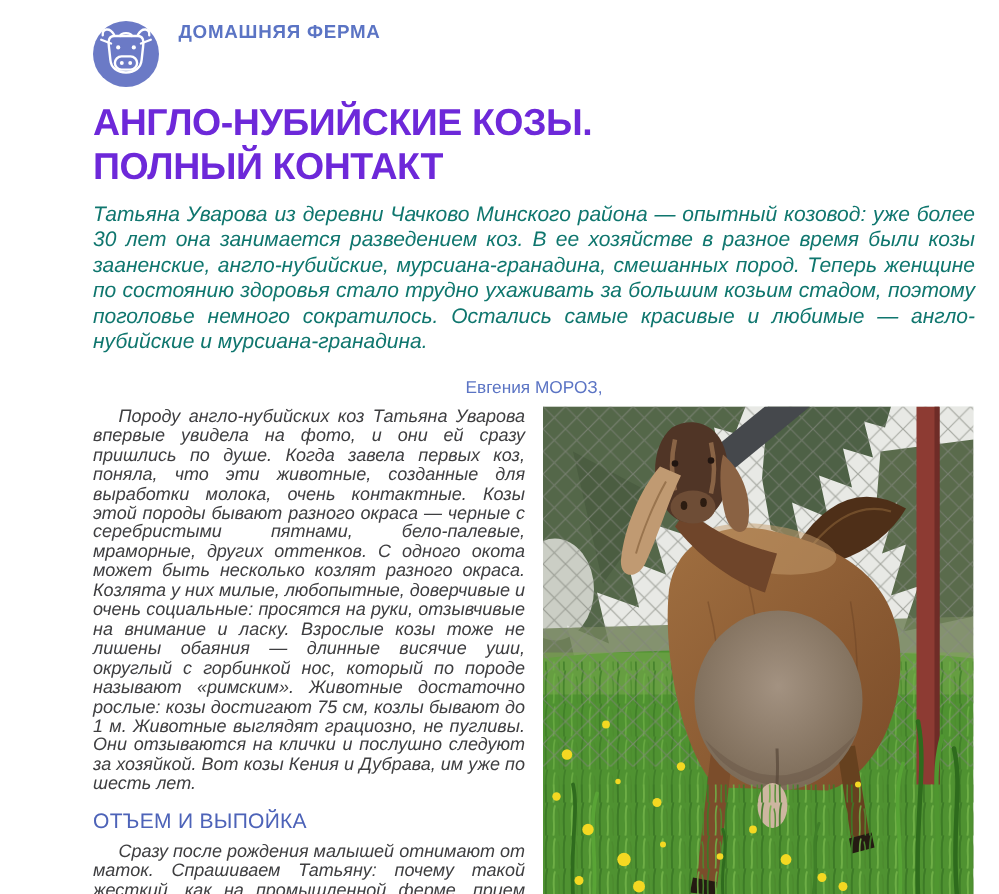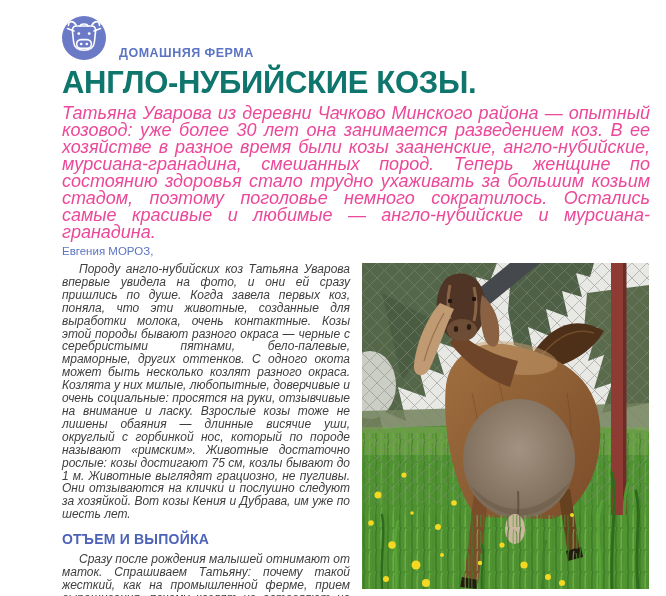--- a/index.html
+++ b/index.html
@@ -3,43 +3,43 @@
 <meta charset="utf-8">
 <style>
   html,body{margin:0;padding:0;background:#ffffff;}
   .page{
     position:relative;width:666px;height:596px;overflow:hidden;background:#ffffff;
     font-family:"Liberation Sans","DejaVu Sans",sans-serif;color:#3e3e40;
   }
   .content{position:absolute;left:62px;top:14px;width:588px;}
 
   
-  .kicker-row{display:flex;align-items:flex-end;gap:13px;height:46px;}
+  .kicker-row{display:flex;align-items:flex-start;gap:13px;height:46px;}
   .badge{width:44px;height:44px;flex:0 0 44px;display:block;}
   .kicker{font-size:12.5px;font-weight:bold;letter-spacing:.5px;color:#5b74c4;}
 
   h1.title{
-    margin:8px 0 0 0;font-size:31px;line-height:29px;font-weight:bold;
-    color:#0f766e;letter-spacing:-0.3px;
+    margin:8px 0 0 0;font-size:25px;line-height:29px;font-weight:bold;
+    color:#6d28d9;letter-spacing:-0.3px;
   }
 
   .lead{
-    margin:8px 0 0 0;font-style:italic;font-size:18px;line-height:17px;
-    color:#ec4899;text-align:justify;
+    margin:8px 0 0 0;font-style:italic;font-size:14px;line-height:17px;
+    color:#0f766e;text-align:justify;
   }
 
-  .byline{margin-top:3px;text-align:left;font-size:11.5px;line-height:14px;color:#5b74c4;}
+  .byline{margin-top:16px;text-align:center;font-size:11.5px;line-height:14px;color:#5b74c4;}
   .byline .suffix{color:#222222;font-weight:bold;}
 
   
   .columns{display:flex;gap:12px;margin-top:5px;}
   .text-col{width:288px;font-size:12px;line-height:12.9px;text-align:justify;color:#3e3e40;}
   .text-col p{margin:0;text-indent:17px;hyphens:manual;font-style:italic;}
   .text-col h2{
-    margin:10px 0 6px 0;font-size:14px;line-height:16px;font-weight:bold;
+    margin:10px 0 6px 0;font-size:14px;line-height:16px;font-weight:normal;
     color:#4d63b8;letter-spacing:.2px;text-align:left;
   }
 
   figure{margin:0;width:287px;}
   figure svg{display:block;width:287px;height:326px;background:#e8e9e5;}
 </style>
 </head>
 <body>
 
 <div class="page">
@@ -60,21 +60,21 @@
           </g>
           <circle cx="16.8" cy="17.6" r="1.4" fill="#ffffff"></circle>
           <circle cx="27.2" cy="17.6" r="1.4" fill="#ffffff"></circle>
           <circle cx="19.2" cy="28" r="1.3" fill="#ffffff"></circle>
           <circle cx="24.8" cy="28" r="1.3" fill="#ffffff"></circle>
         </svg>
       </span>
       <span class="kicker">ДОМАШНЯЯ ФЕРМА</span>
     </div>
 
-    <h1 class="title"><span>АНГЛО-НУБИЙСКИЕ КОЗЫ.</span><br></h1>
+    <h1 class="title"><span>АНГЛО-НУБИЙСКИЕ КОЗЫ.</span><br><span>ПОЛНЫЙ КОНТАКТ</span></h1>
 
     <p class="lead">Татьяна Уварова из деревни Чачково Минского района — опытный козовод: уже более 30 лет она занимается разведением коз. В ее хозяйстве в разное время были козы зааненские, англо-нубийские, мурсиана-гранадина, смешанных пород. Теперь женщине по состоянию здоровья стало трудно ухаживать за большим козьим стадом, поэтому поголовье немного сократилось. Остались самые красивые и любимые — англо-нубийские и мурсиана-гранадина.</p>
 
     <div class="byline">
       <div>Евгения МОРОЗ,</div>
     </div>
 
     <div class="columns">
 
       <div class="text-col">

